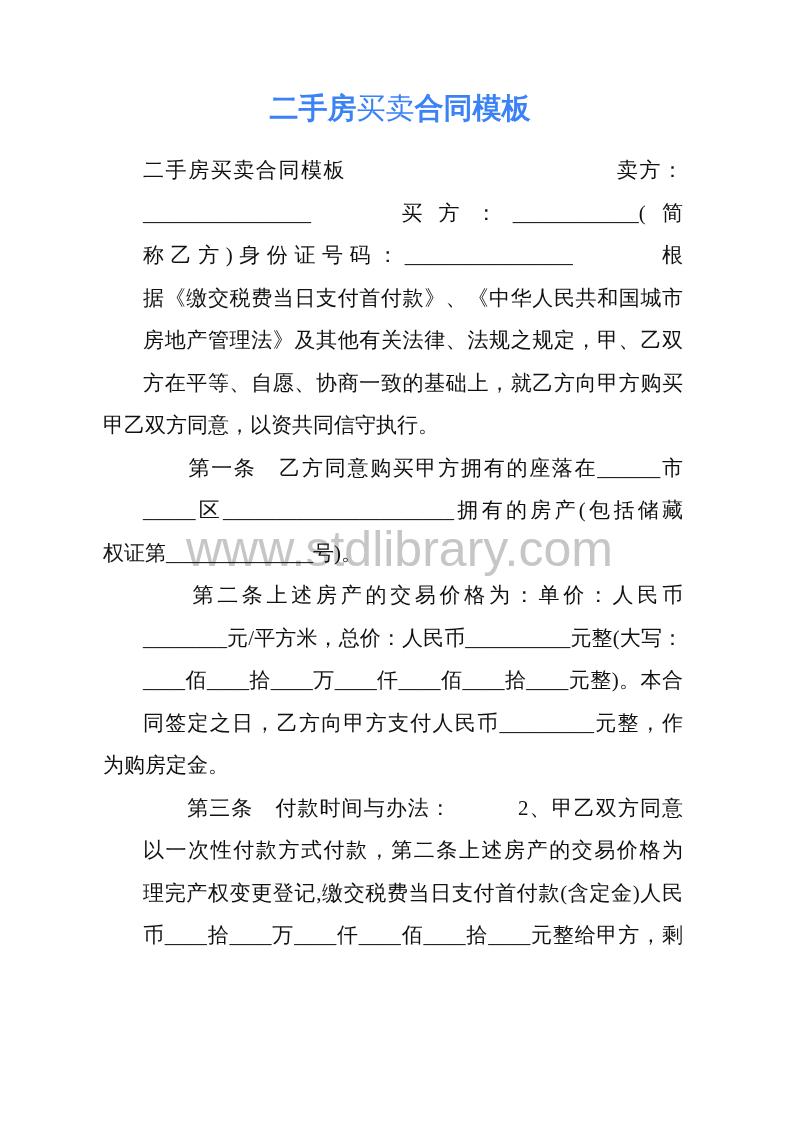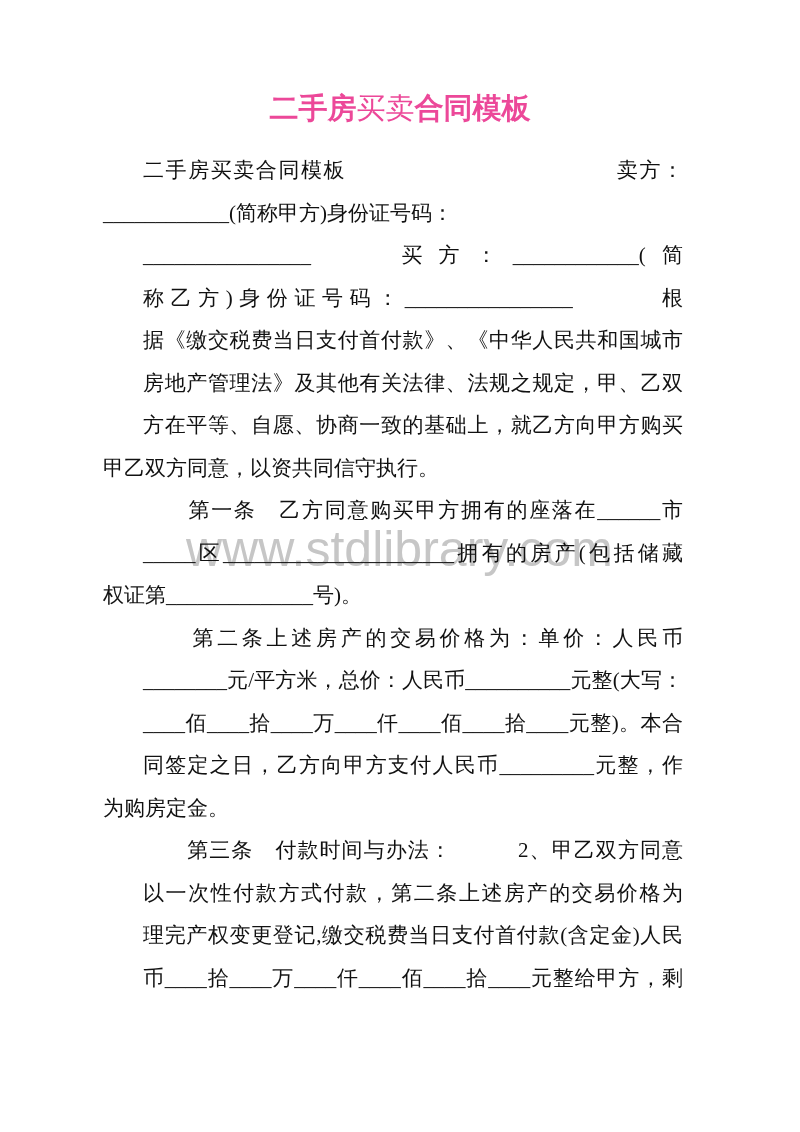--- a/index.html
+++ b/index.html
@@ -19,21 +19,21 @@
   .title {
     position: absolute;
     top: 88px;
     left: 0;
     width: 100%;
     margin: 0;
     text-align: center;
     font-size: 29px;
     line-height: 40px;
     font-family: "Liberation Sans", "DejaVu Sans", sans-serif;
-    color: #ec4899;
+    color: #3b82f6;
     white-space: nowrap;
   }
   .title .seg-bold { font-weight: 700; }
   .title .seg-normal { font-weight: 400; }
   .watermark {
     position: absolute;
     top: 524px;
     left: 186px;
     z-index: 0;
     font-family: "Liberation Sans", "DejaVu Sans", sans-serif;
@@ -63,21 +63,20 @@
   .line.l { text-align-last: left; }
 </style>
 </head>
 <body>
 
 <div class="doc" style="background: rgb(255, 255, 255); color: rgb(17, 17, 17);">
   <div class="watermark" style="color: rgb(198, 198, 198);">www.stdlibrary.com</div>
   <h1 class="title"><span class="seg-bold">二手房</span><span class="seg-normal">买卖</span><span class="seg-bold">合同模板</span></h1>
   <div class="content">
       <div class="line j">二手房买卖合同模板　　　　　　　　　　　　卖方：</div>
-      <div class="line l">____________(简称甲方)身份证号码：</div>
       <div class="line j">________________　　买方：____________(简</div>
       <div class="line j">称乙方)身份证号码：________________　　　根</div>
       <div class="line j">据《缴交税费当日支付首付款》、《中华人民共和国城市</div>
       <div class="line j">房地产管理法》及其他有关法律、法规之规定，甲、乙双</div>
       <div class="line j">方在平等、自愿、协商一致的基础上，就乙方向甲方购买</div>
       <div class="line l">甲乙双方同意，以资共同信守执行。</div>
       <div class="line j">　　第一条　乙方同意购买甲方拥有的座落在______市</div>
       <div class="line j">_____区______________________拥有的房产(包括储藏</div>
       <div class="line l">权证第______________号)。</div>
       <div class="line j">　　第二条上述房产的交易价格为：单价：人民币</div>

